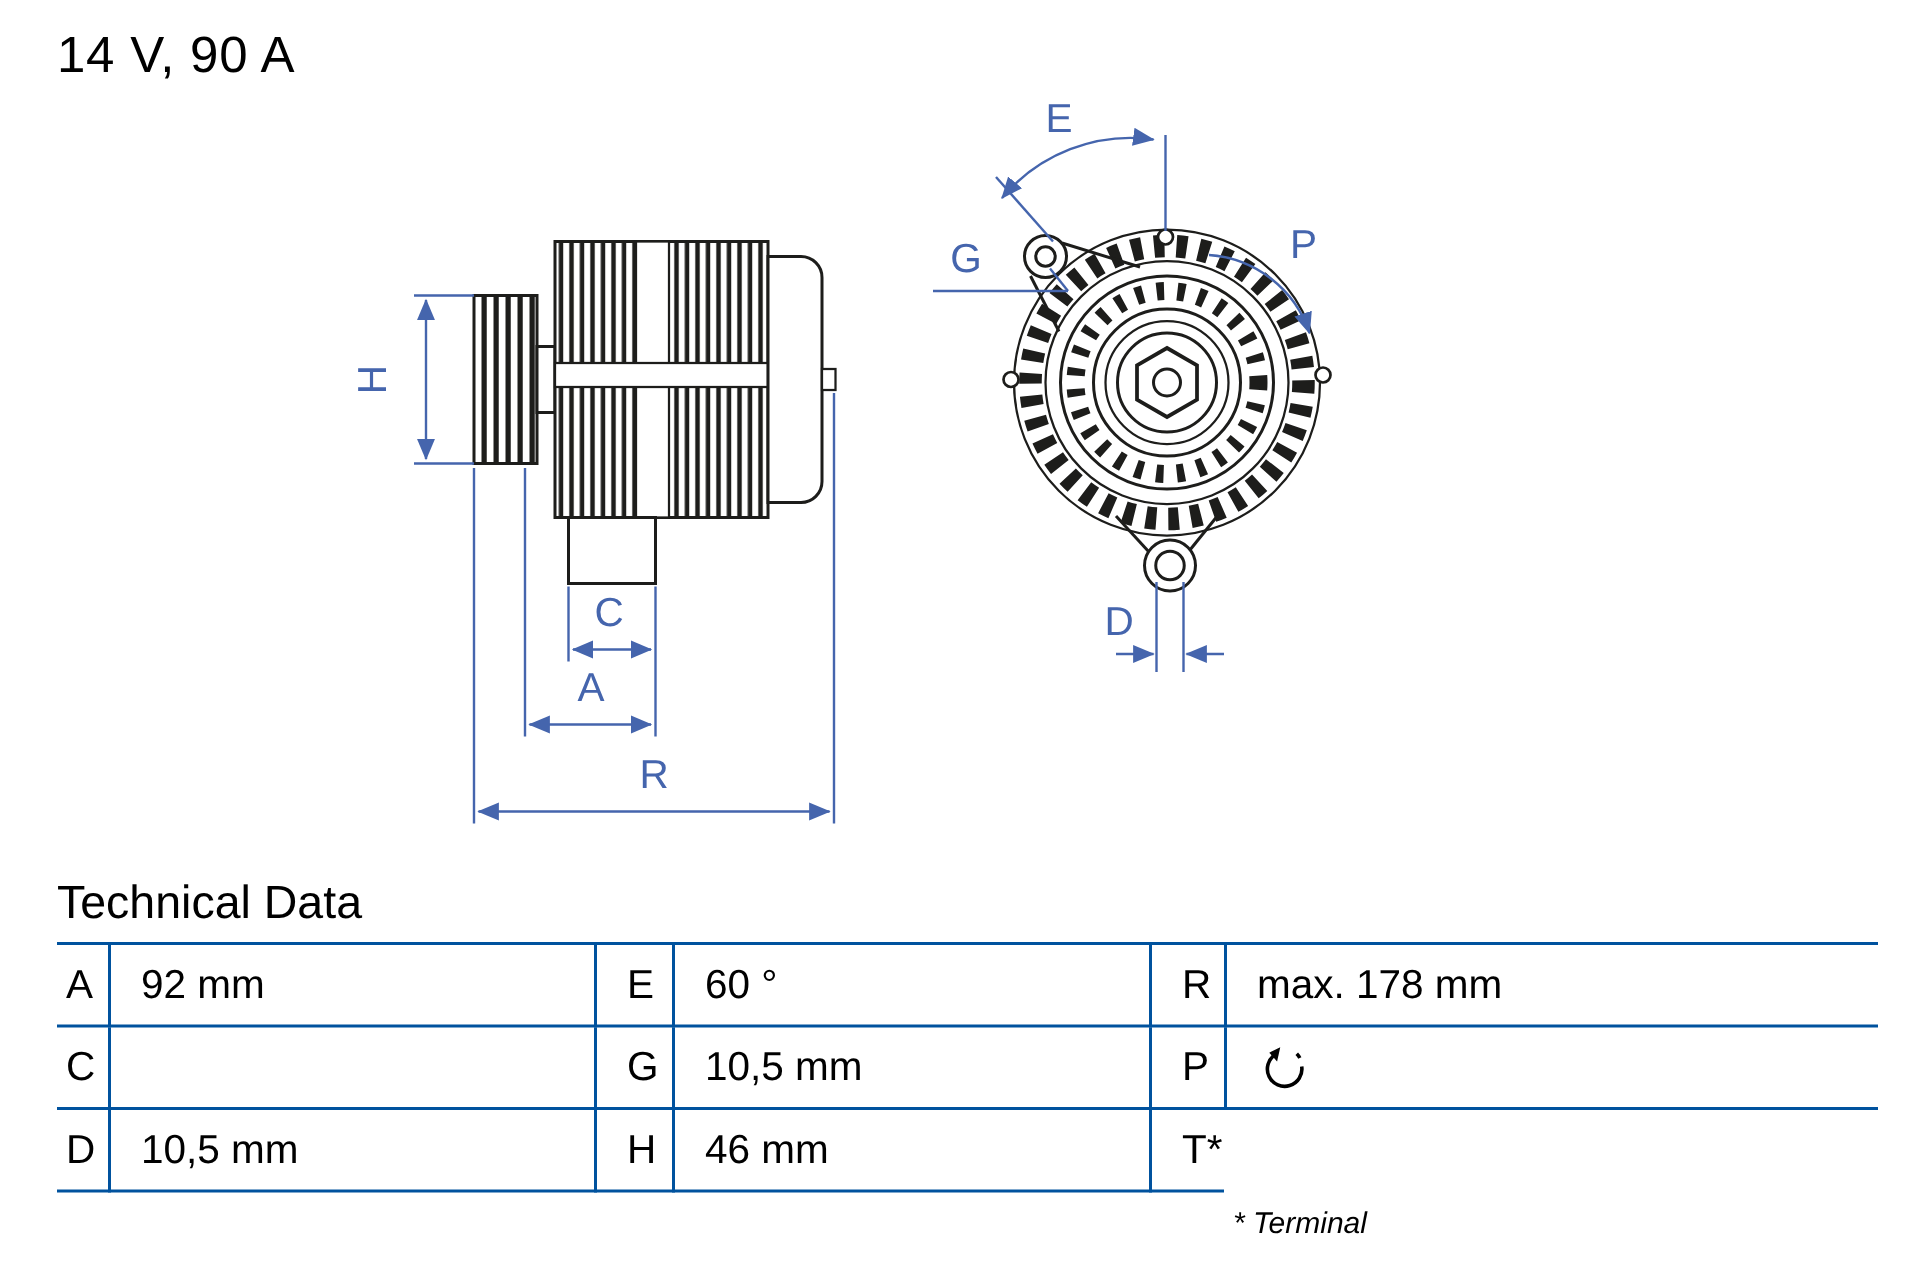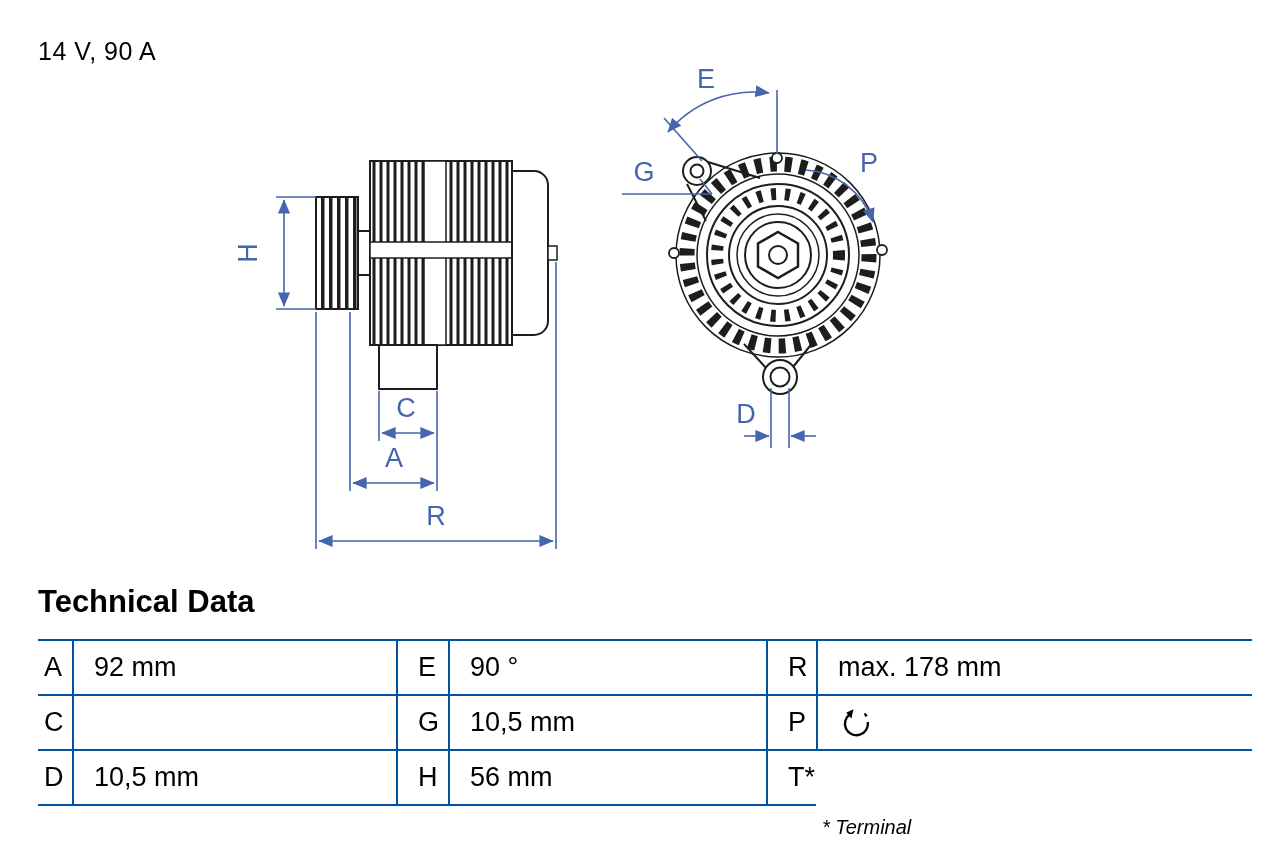--- a/index.html
+++ b/index.html
@@ -7,32 +7,32 @@
     --table-border: #00529e;
     --ink: #1d1d1b;
   }
   * { margin:0; padding:0; box-sizing:border-box; }
   html,body { background:#ffffff; }
   body {
     width:1280px; height:853px; position:relative; overflow:hidden;
     font-family:"Liberation Sans", sans-serif; color:#000;
   }
   .rating {
-    position:absolute; top:37px; left:38px;
-    font-size:25px; letter-spacing:0.5px;
+    position:absolute; top:18px; left:38px;
+    font-size:34px; letter-spacing:0.5px;
   }
   .drawing-svg { position:absolute; top:0; left:0; }
   .dim { stroke: var(--dim-blue); }
   .dim text {
     fill: var(--dim-blue); stroke:none;
     font-family:"Liberation Sans", sans-serif; font-size:27px;
   }
   .dim-fill { fill: var(--dim-blue); }
   .tech { position:absolute; top:584px; left:38px; width:1214px; }
-  .tech-title { font-size:31px; font-weight:bold; margin-bottom:19px; }
+  .tech-title { font-size:31px; font-weight:normal; margin-bottom:8px; }
   .table {
     display:grid;
     grid-template-columns:34px 324px 52px 318px 50px auto;
     border-top:2px solid var(--table-border);
   }
   .cell {
     border-bottom:2px solid var(--table-border);
     min-height:55px; display:flex; align-items:center;
     font-size:27px; padding:2px 4px 2px 6px;
   }
@@ -149,21 +149,21 @@
   <h2 class="tech-title">Technical Data</h2>
 
   <div class="table">
 
     <div class="cell label">A</div>
     <div class="cell value vl">
         <span>92 mm</span>
       </div>
     <div class="cell label vl">E</div>
     <div class="cell value vl">
-        <span>90 °</span>
+        <span>60 °</span>
       </div>
     <div class="cell label vl">R</div>
     <div class="cell value vl">
         <span>max. 178 mm</span>
       </div>
 
     <div class="cell label">C</div>
     <div class="cell value vl">
         <span></span>
       </div>
@@ -179,19 +179,19 @@
         <path d="M 15.5 3.2 L 8.2 6.8 L 13.4 12.6 Z" fill="#000"></path>
       </svg>
     </div>
 
     <div class="cell label">D</div>
     <div class="cell value vl">
         <span>10,5 mm</span>
       </div>
     <div class="cell label vl">H</div>
     <div class="cell value vl">
-        <span>56 mm</span>
+        <span>46 mm</span>
       </div>
     <div class="cell label vl">T*</div>
   </div>
 
   <div class="footnote">* Terminal</div>
 </div>
 
 </body></html>

